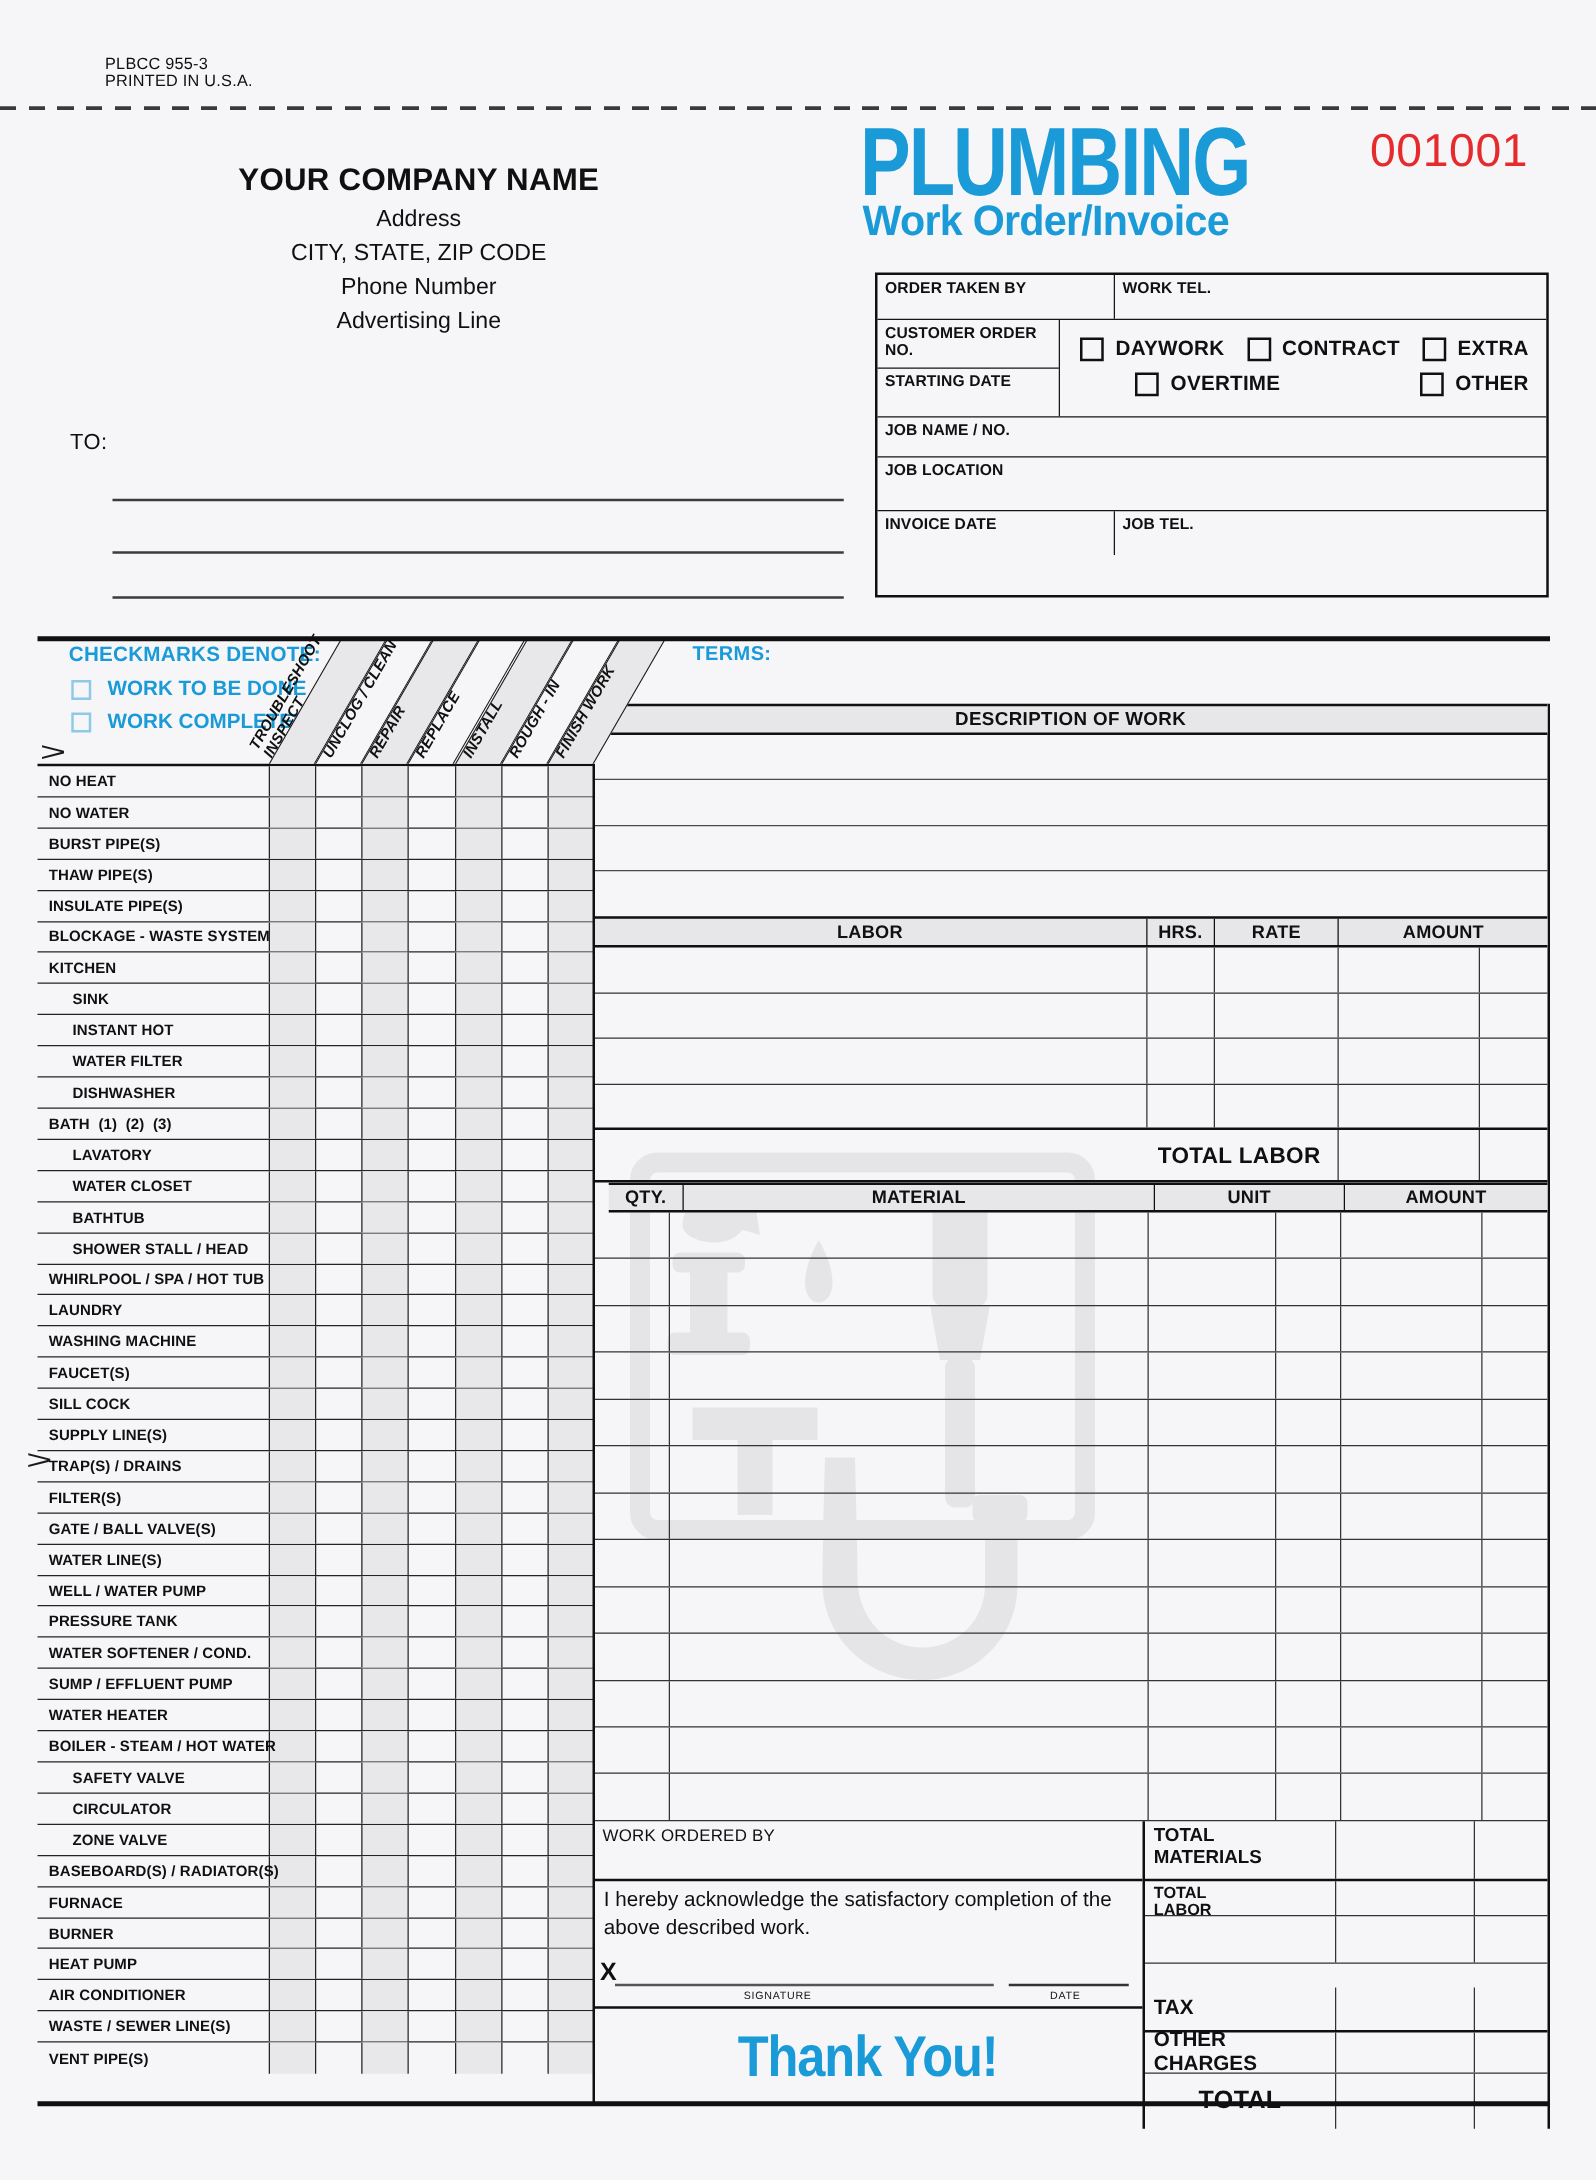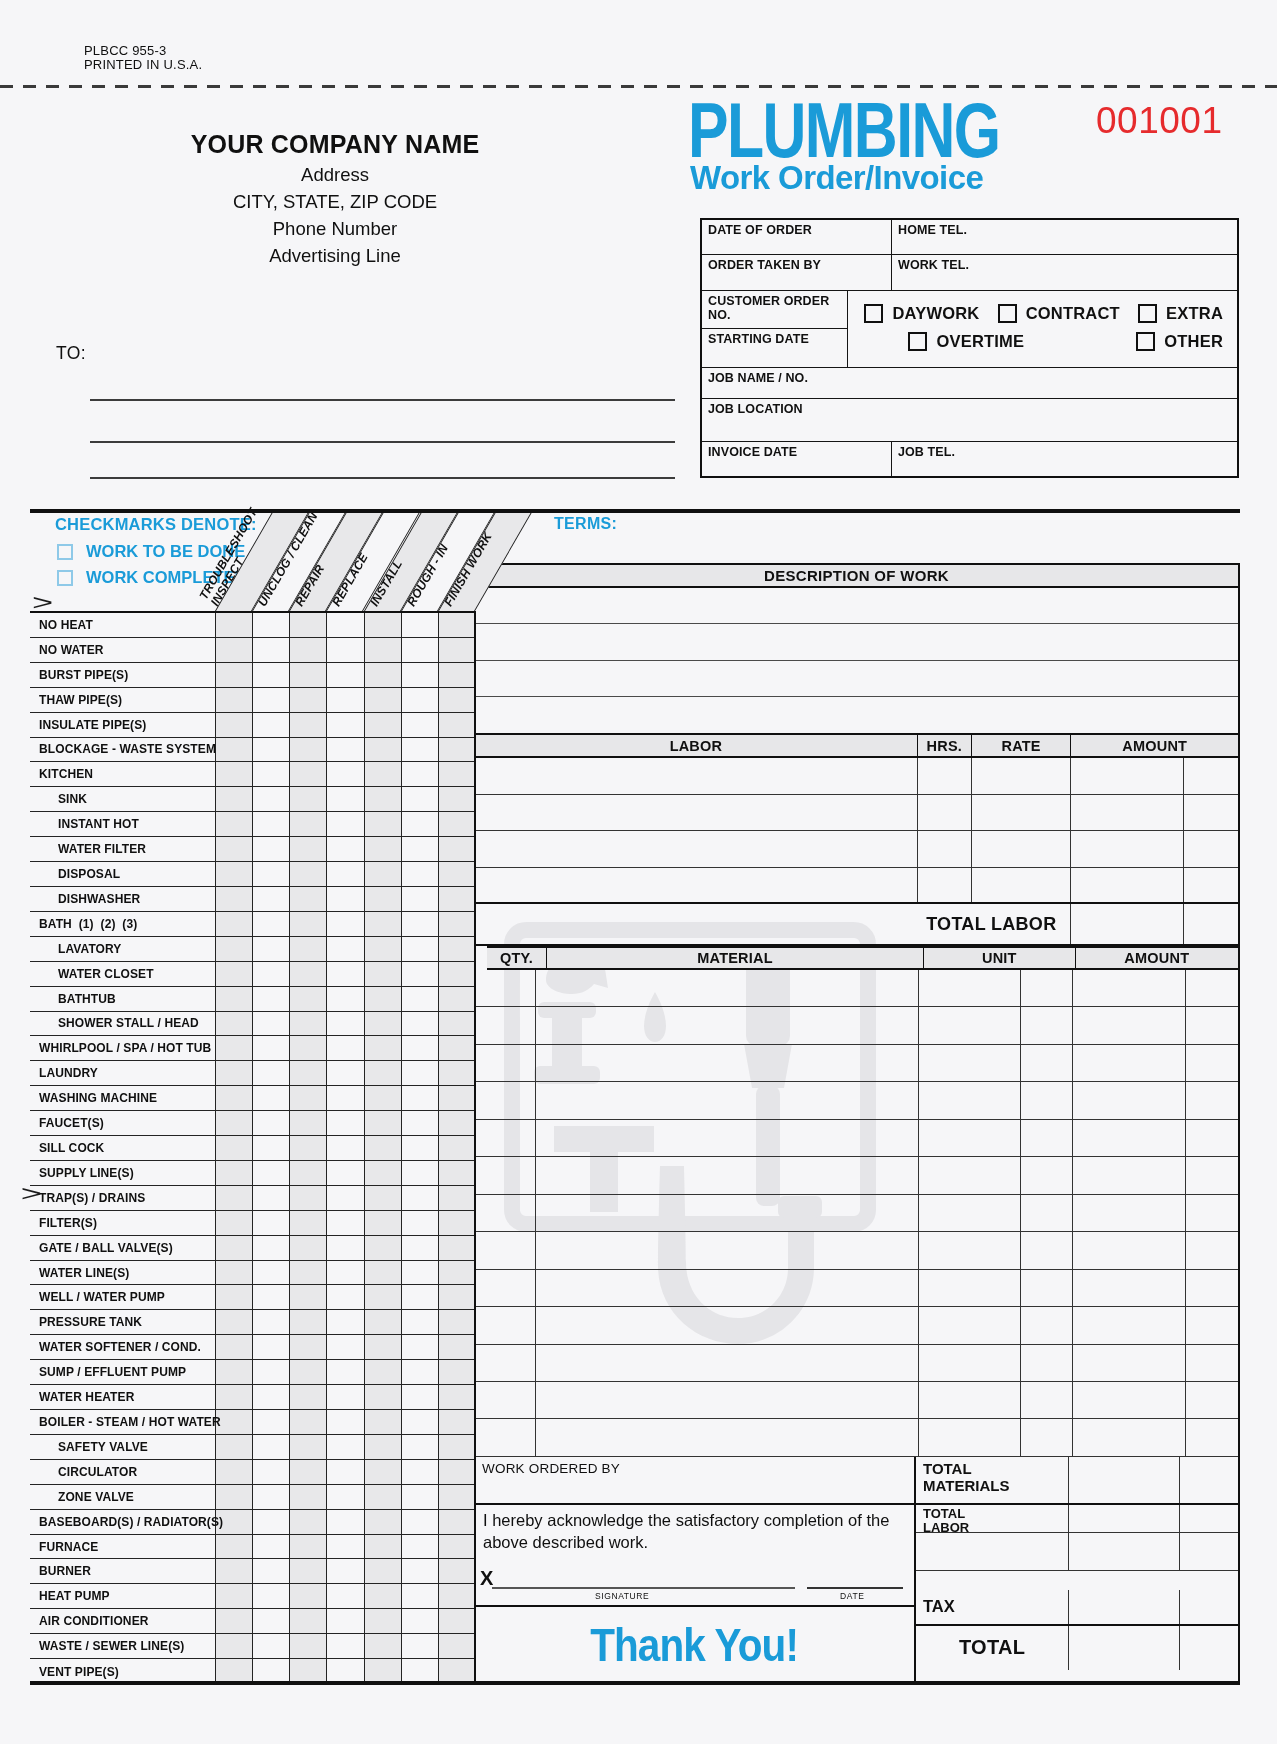--- a/index.html
+++ b/index.html
@@ -149,24 +149,20 @@
     <div class="line">CITY, STATE, ZIP CODE</div>
     <div class="line">Phone Number</div>
     <div class="line">Advertising Line</div>
   </div>
 
   <div class="abs brand blue">PLUMBING</div>
   <div class="abs subtitle blue">Work Order/Invoice</div>
   <div class="abs form-number red">001001</div>
 
   <div class="abs order-box">
-    <div class="ob-row" style="height:36px;">
-      <div class="ob-cell ob-left"><span>DATE OF ORDER</span></div>
-      <div class="ob-cell ob-rest"><span>HOME TEL.</span></div>
-    </div>
     <div class="ob-row" style="height:36px;">
       <div class="ob-cell ob-left"><span>ORDER TAKEN BY</span></div>
       <div class="ob-cell ob-rest"><span>WORK TEL.</span></div>
     </div>
     <div class="ob-row" style="height:78px;">
       <div class="ob-stack">
         <div class="ob-cell"><span>CUSTOMER ORDER NO.</span></div>
         <div class="ob-cell"><span>STARTING DATE</span></div>
       </div>
       <div class="cb-zone">
@@ -381,32 +377,20 @@
         <div class="scell shade"></div>
         <div class="scell"></div>
         <div class="scell shade"></div>
         <div class="scell"></div>
         <div class="scell shade"></div>
         <div class="scell"></div>
         <div class="scell shade"></div>
       </div>
       <div class="srow">
         <div class="slabel ind">
-          <span>DISPOSAL</span>
-        </div>
-        <div class="scell shade"></div>
-        <div class="scell"></div>
-        <div class="scell shade"></div>
-        <div class="scell"></div>
-        <div class="scell shade"></div>
-        <div class="scell"></div>
-        <div class="scell shade"></div>
-      </div>
-      <div class="srow">
-        <div class="slabel ind">
           <span>DISHWASHER</span>
         </div>
         <div class="scell shade"></div>
         <div class="scell"></div>
         <div class="scell shade"></div>
         <div class="scell"></div>
         <div class="scell shade"></div>
         <div class="scell"></div>
         <div class="scell shade"></div>
       </div>
@@ -986,20 +970,25 @@
           <div class="fr-row" style="height: 38px; border-bottom: 1.6px solid rgb(51, 51, 51);">
             <div class="fr-label one"></div>
             <div class="fr-mid"></div>
             <div class="fr-last"></div>
           </div>
           <div class="fr-row" style="height: 36px; border-bottom: 2px solid rgb(16, 16, 16); margin-top: 19px;">
             <div class="fr-label one">TAX</div>
             <div class="fr-mid"></div>
             <div class="fr-last"></div>
           </div>
+          <div class="fr-row" style="height: 33px; border-bottom: 1.6px solid rgb(51, 51, 51);">
+            <div class="fr-label one">OTHER CHARGES</div>
+            <div class="fr-mid"></div>
+            <div class="fr-last"></div>
+          </div>
           <div class="fr-row" style="height: 44px;">
             <div class="fr-label big">TOTAL</div>
             <div class="fr-mid"></div>
             <div class="fr-last"></div>
           </div>
         </div>
     </div>
   </div>
 
   <div class="abs rule-bottom"></div>

